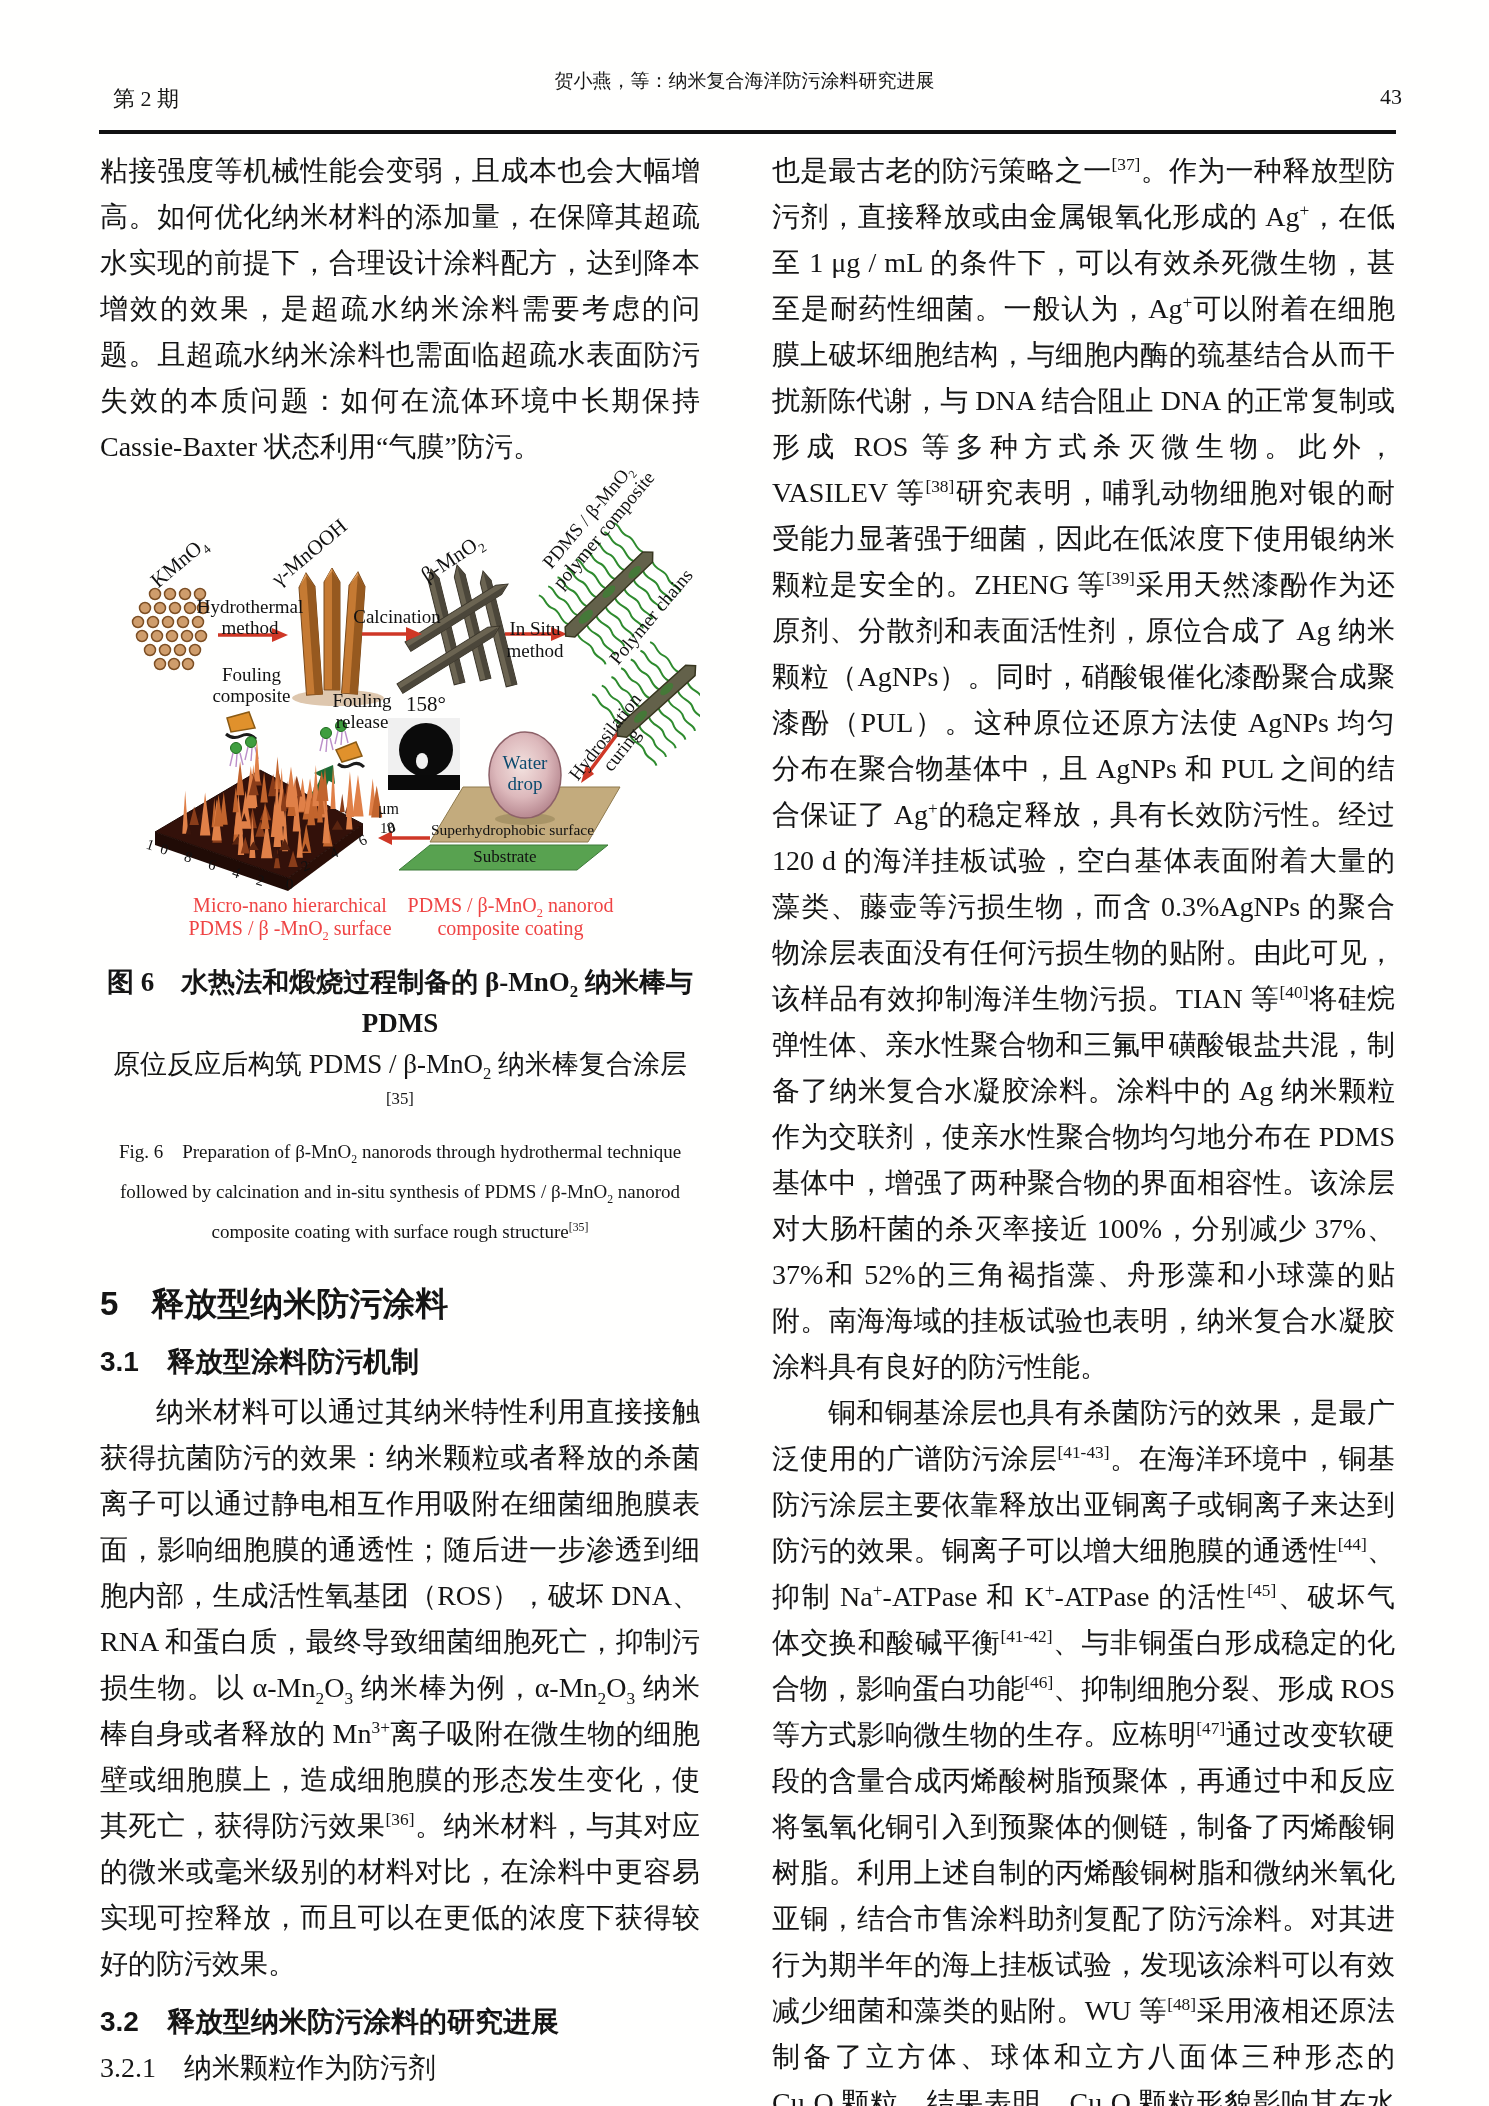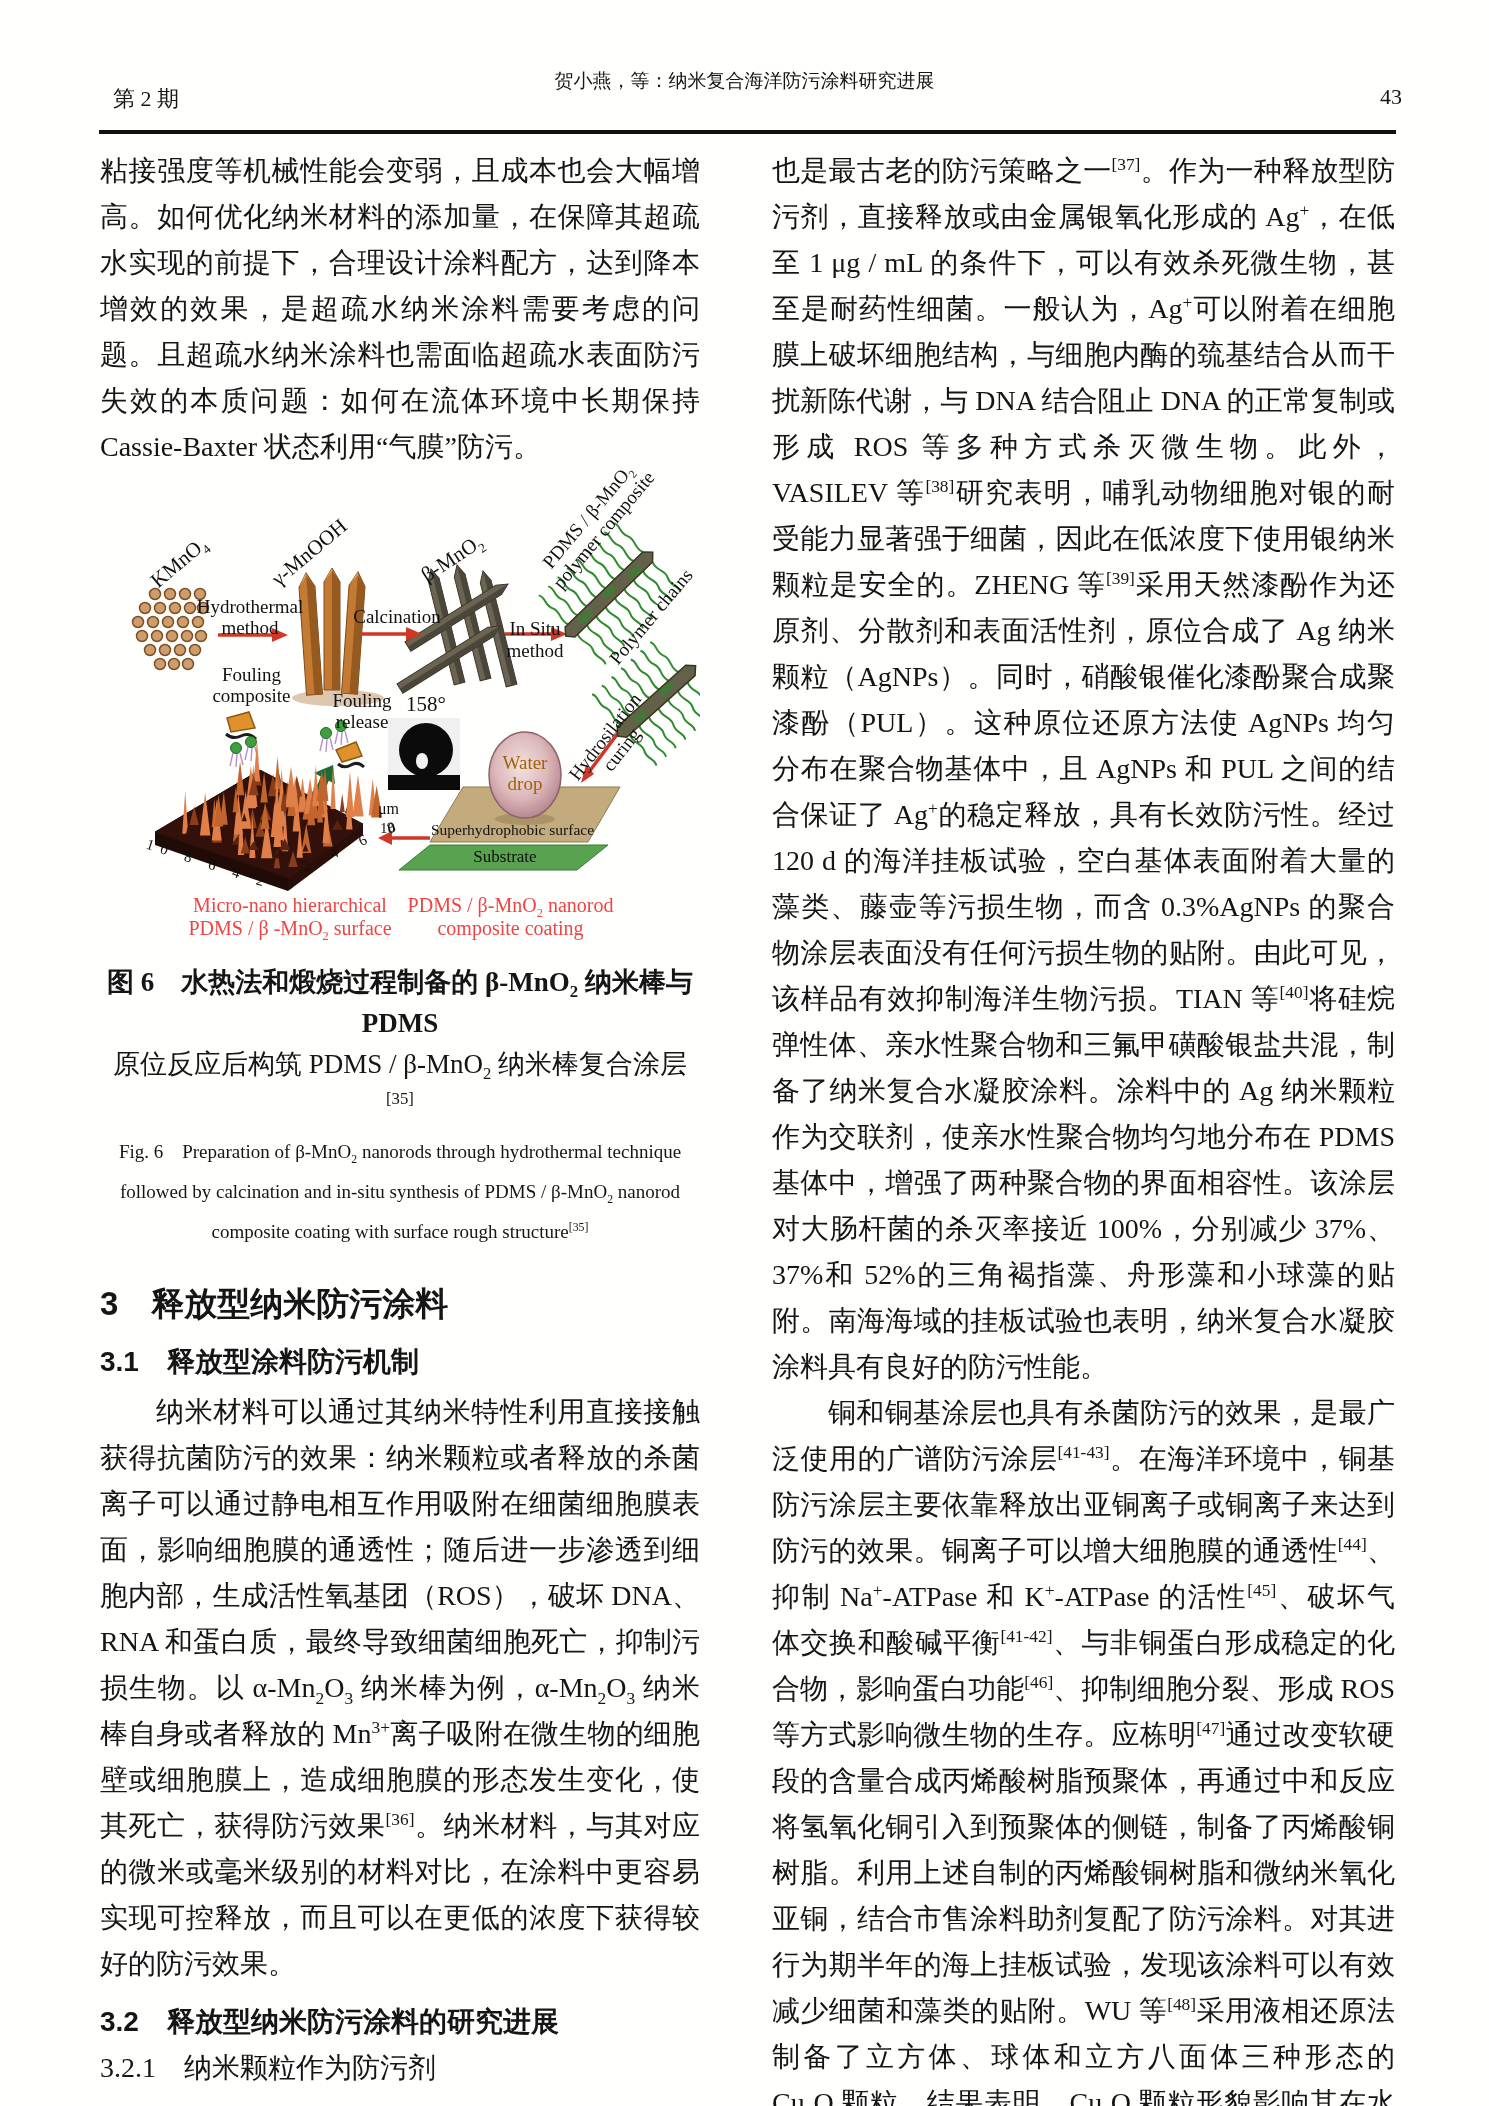--- a/index.html
+++ b/index.html
@@ -322,21 +322,21 @@
       <div class="lbl" style="left:492px;top:132px;transform:rotate(-50deg);">Polymer chains</div>
       <div class="lbl ctr" style="left:104px;top:190px;width:95px;">
         <span>Fouling</span><br>
         <span>composite</span>
       </div>
       <div class="lbl ctr" style="left:224px;top:216px;width:76px;">
         <span>Fouling</span><br>
         <span>release</span>
       </div>
       <div class="lbl" style="left:306px;top:220px;font-size:21px;">158°</div>
-      <div class="lbl ctr" style="left:394px;top:278px;width:62px;color:#a16207;">
+      <div class="lbl ctr" style="left:394px;top:278px;width:62px;color:#0c4a6e;">
         <span>Water</span><br>
         <span>drop</span>
       </div>
       <div class="lbl ctr" style="left:428px;top:248px;width:170px;transform:rotate(-52deg);">
         <span>Hydrosilation</span><br>
         <span>curing</span>
       </div>
       <div class="lbl" style="left:330px;top:345px;width:165px;font-size:15.5px;text-align:center;">Superhydrophobic surface</div>
       <div class="lbl" style="left:350px;top:372px;width:110px;font-size:17px;text-align:center;">Substrate</div>
       <div class="lbl" style="left:278px;top:324px;font-size:16px;">μm</div>
@@ -351,21 +351,21 @@
       <div class="sublabel" style="left:258px;top:420px;width:305px;">
         <span>PDMS / β-MnO<sub>2</sub> nanorod</span><br>
         <span>composite coating</span>
       </div>
     </div>
 
     <p class="caption cap-cn" style="margin-top:18px;font-weight:bold;">图 6　水热法和煅烧过程制备的 β-MnO<sub>2</sub> 纳米棒与 PDMS</p>
     <p class="caption cap-cn">原位反应后构筑 PDMS / β-MnO<sub>2</sub> 纳米棒复合涂层<sup>[35]</sup></p>
     <p class="caption cap-en" style="margin-top:6px;">Fig. 6　Preparation of β-MnO<sub>2</sub> nanorods through hydrothermal technique followed by calcination and in-situ synthesis of PDMS / β-MnO<sub>2</sub> nanorod composite coating with surface rough structure<sup>[35]</sup></p>
 
-    <h1 class="sec">3　释放型纳米防污涂料</h1>
+    <h1 class="sec">5　释放型纳米防污涂料</h1>
     <h2 class="sec">3.1　释放型涂料防污机制</h2>
     <p class="body indent">纳米材料可以通过其纳米特性利用直接接触获得抗菌防污的效果：纳米颗粒或者释放的杀菌离子可以通过静电相互作用吸附在细菌细胞膜表面，影响细胞膜的通透性；随后进一步渗透到细胞内部，生成活性氧基团（ROS），破坏 DNA、RNA 和蛋白质，最终导致细菌细胞死亡，抑制污损生物。以 α-Mn<sub>2</sub>O<sub>3</sub> 纳米棒为例，α-Mn<sub>2</sub>O<sub>3</sub> 纳米棒自身或者释放的 Mn<sup>3+</sup>离子吸附在微生物的细胞壁或细胞膜上，造成细胞膜的形态发生变化，使其死亡，获得防污效果<sup>[36]</sup>。纳米材料，与其对应的微米或毫米级别的材料对比，在涂料中更容易实现可控释放，而且可以在更低的浓度下获得较好的防污效果。</p>
     <h2 class="sec">3.2　释放型纳米防污涂料的研究进展</h2>
     <h3 class="sec">3.2.1　纳米颗粒作为防污剂</h3>
 
   </div>
 
   <div class="col col-right">
     <p class="body">也是最古老的防污策略之一<sup>[37]</sup>。作为一种释放型防污剂，直接释放或由金属银氧化形成的 Ag<sup>+</sup>，在低至 1 μg / mL 的条件下，可以有效杀死微生物，甚至是耐药性细菌。一般认为，Ag<sup>+</sup>可以附着在细胞膜上破坏细胞结构，与细胞内酶的巯基结合从而干扰新陈代谢，与 DNA 结合阻止 DNA 的正常复制或形成 ROS 等多种方式杀灭微生物。此外，VASILEV 等<sup>[38]</sup>研究表明，哺乳动物细胞对银的耐受能力显著强于细菌，因此在低浓度下使用银纳米颗粒是安全的。ZHENG 等<sup>[39]</sup>采用天然漆酚作为还原剂、分散剂和表面活性剂，原位合成了 Ag 纳米颗粒（AgNPs）。同时，硝酸银催化漆酚聚合成聚漆酚（PUL）。这种原位还原方法使 AgNPs 均匀分布在聚合物基体中，且 AgNPs 和 PUL 之间的结合保证了 Ag<sup>+</sup>的稳定释放，具有长效防污性。经过 120 d 的海洋挂板试验，空白基体表面附着大量的藻类、藤壶等污损生物，而含 0.3%AgNPs 的聚合物涂层表面没有任何污损生物的贴附。由此可见，该样品有效抑制海洋生物污损。TIAN 等<sup>[40]</sup>将硅烷弹性体、亲水性聚合物和三氟甲磺酸银盐共混，制备了纳米复合水凝胶涂料。涂料中的 Ag 纳米颗粒作为交联剂，使亲水性聚合物均匀地分布在 PDMS 基体中，增强了两种聚合物的界面相容性。该涂层对大肠杆菌的杀灭率接近 100%，分别减少 37%、37%和 52%的三角褐指藻、舟形藻和小球藻的贴附。南海海域的挂板试验也表明，纳米复合水凝胶涂料具有良好的防污性能。</p>
     <p class="body indent">铜和铜基涂层也具有杀菌防污的效果，是最广泛使用的广谱防污涂层<sup>[41-43]</sup>。在海洋环境中，铜基防污涂层主要依靠释放出亚铜离子或铜离子来达到防污的效果。铜离子可以增大细胞膜的通透性<sup>[44]</sup>、抑制 Na<sup>+</sup>-ATPase 和 K<sup>+</sup>-ATPase 的活性<sup>[45]</sup>、破坏气体交换和酸碱平衡<sup>[41-42]</sup>、与非铜蛋白形成稳定的化合物，影响蛋白功能<sup>[46]</sup>、抑制细胞分裂、形成 ROS 等方式影响微生物的生存。应栋明<sup>[47]</sup>通过改变软硬段的含量合成丙烯酸树脂预聚体，再通过中和反应将氢氧化铜引入到预聚体的侧链，制备了丙烯酸铜树脂。利用上述自制的丙烯酸铜树脂和微纳米氧化亚铜，结合市售涂料助剂复配了防污涂料。对其进行为期半年的海上挂板试验，发现该涂料可以有效减少细菌和藻类的贴附。WU 等<sup>[48]</sup>采用液相还原法制备了立方体、球体和立方八面体三种形态的 Cu<sub>2</sub>O 颗粒。结果表明，Cu<sub>2</sub>O 颗粒形貌影响其在水溶液中</p>

